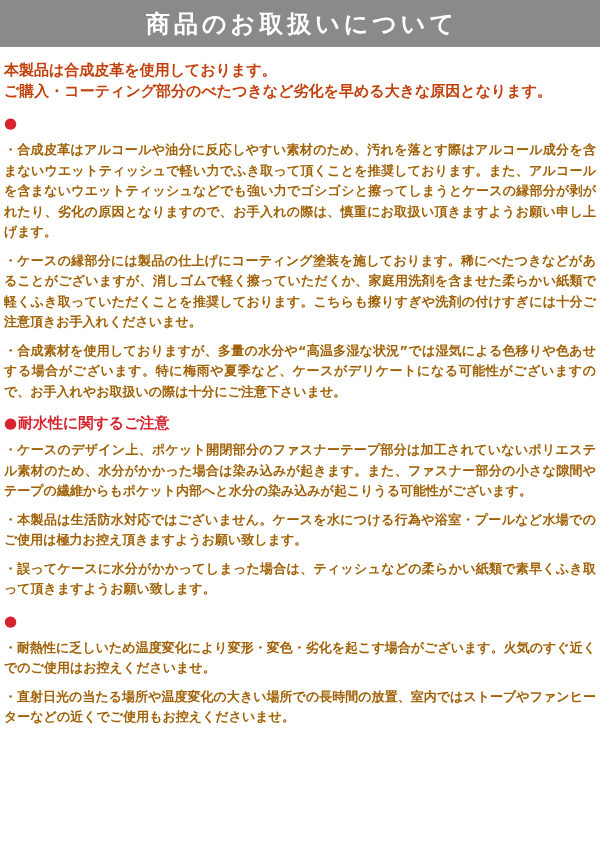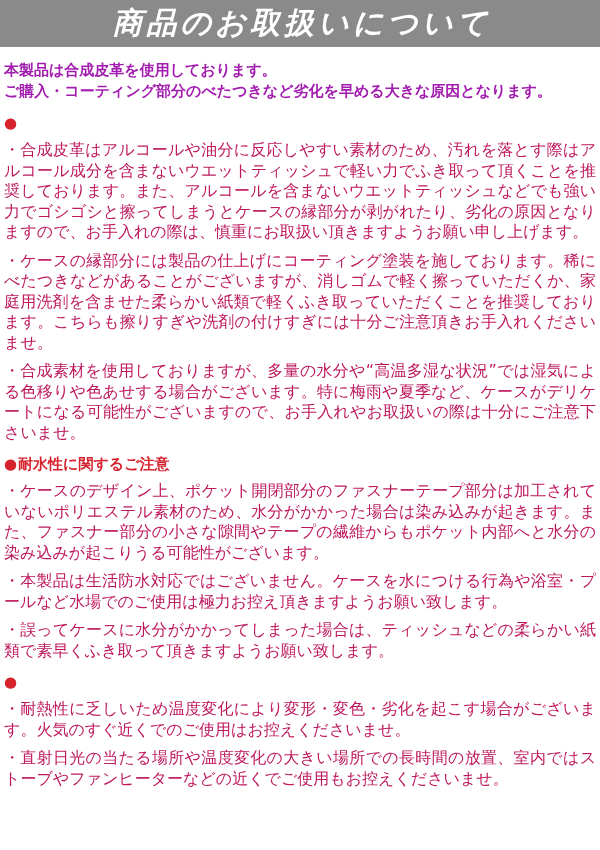--- a/index.html
+++ b/index.html
@@ -17,56 +17,55 @@
   .header {
     width: 600px;
     height: 47px;
     background: #8a8a8a;
     display: flex;
     align-items: center;
     justify-content: center;
   }
   .header-title {
     color: #ffffff;
-    font-size: 30px;
+    font-size: 24px;
     font-weight: bold;
     letter-spacing: 4px;
     padding-left: 4px; 
     white-space: nowrap;
-    font-style: italic;
   }
   .content {
     padding: 0 4px 10px 4px;
   }
   .intro {
     margin-top: 13px;
-    color: #a21caf;
+    color: #c2410c;
     font-size: 15px;
     font-weight: bold;
     line-height: 21px;
   }
   .sec-heading {
     margin: 12px 0 0 0;
     color: #d7232e;
     font-size: 15px;
     font-weight: bold;
     line-height: 18px;
     display: flex;
     align-items: center;
   }
   .bullet {
     margin-right: 1px;
     font-size: 15px;
     line-height: 18px;
   }
   .para {
     margin: 8px 0 0 0;
-    color: #be185d;
-    font-size: 16px;
-    font-weight: normal;
+    color: #a16207;
+    font-size: 13px;
+    font-weight: bold;
     line-height: 20.5px;
     text-align: justify;
   }
 </style>
 </head>
 <body>
 
 <div class="page">
 
   <div class="header">

